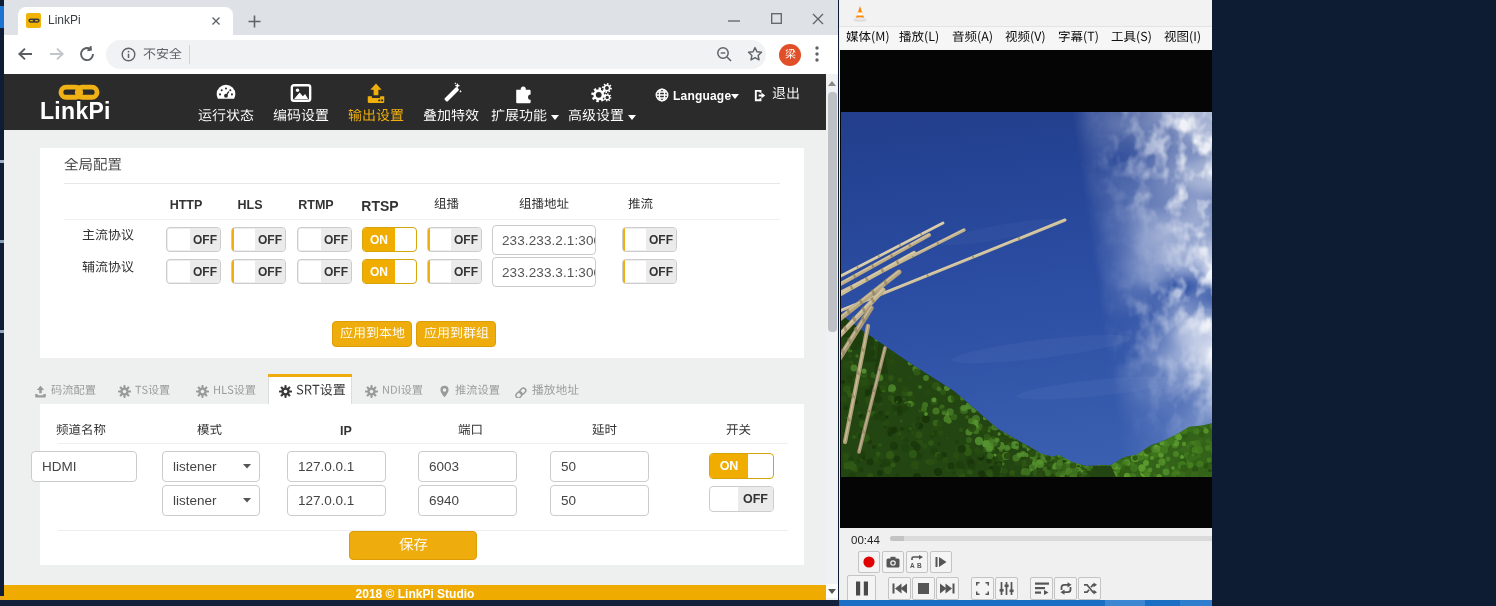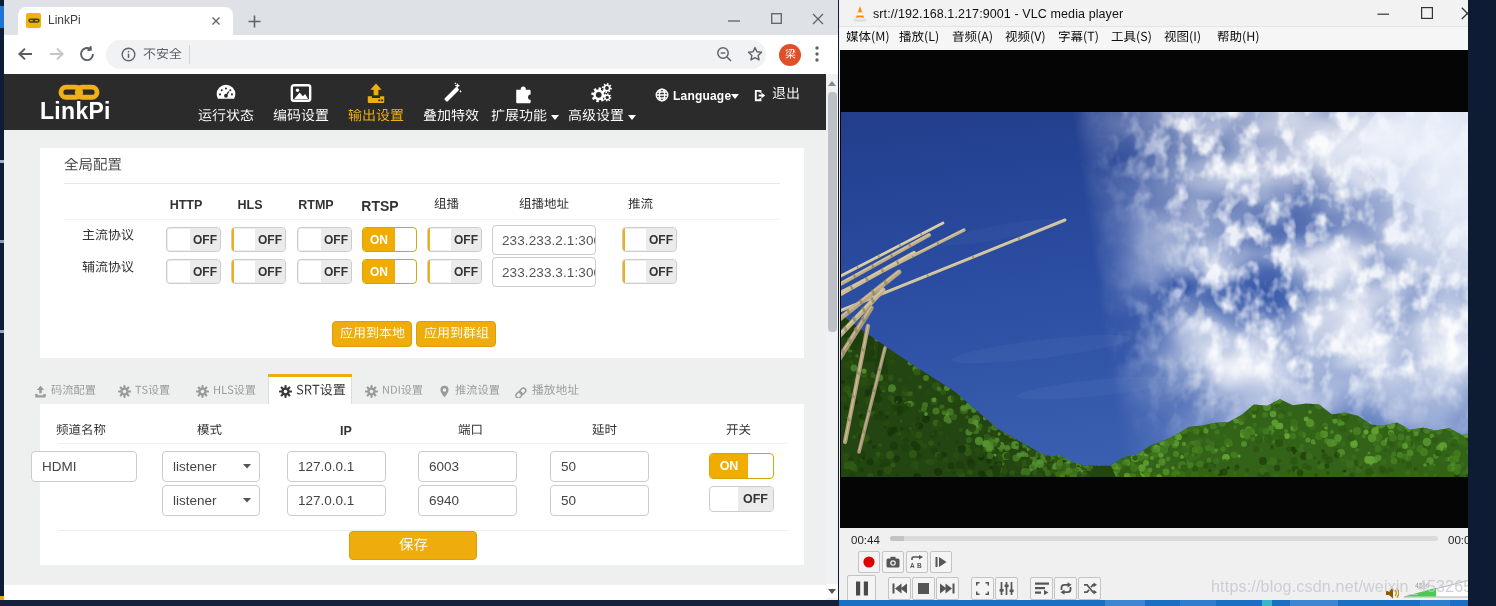--- a/index.html
+++ b/index.html
@@ -1,16 +1,16 @@
 <!DOCTYPE html>
 <html><head><meta charset="utf-8"><style>
 *{margin:0;padding:0;box-sizing:border-box}
 html,body{width:1496px;height:606px;overflow:hidden}
 body{font-family:"Liberation Sans",sans-serif;background:#0d1b33;position:relative}
-#stage{position:absolute;left:0;top:0;width:1468px;height:606px;overflow:hidden}
+#stage{position:absolute;left:0;top:0;width:1212px;height:606px;overflow:hidden}
 svg{display:block}
 </style></head><body>
 <div id="stage">
     <div style="position:absolute;left:0px;top:0px;width:4px;height:606px;background:#0e1c36;"></div>
     <div style="position:absolute;left:0px;top:6px;width:4px;height:22px;background:#1b74d1;"></div>
     <div style="position:absolute;left:0px;top:160px;width:4px;height:3px;background:#9fb3c8;"></div>
     <div style="position:absolute;left:0px;top:240px;width:4px;height:3px;background:#8aa0b8;"></div>
     <div style="position:absolute;left:0px;top:330px;width:4px;height:3px;background:#93a8be;"></div>
     <div style="position:absolute;left:0px;top:596px;width:4px;height:10px;background:#e9a521;"></div>
     <div style="position:absolute;left:4px;top:0px;width:834px;height:606px;background:#fff;"></div>
@@ -649,20 +649,21 @@
     </div>
     <div style="position:absolute;left:58px;top:530px;width:730px;height:1px;background:#eee;"></div>
     <div style="position:absolute;left:349px;top:531px;width:128px;height:29px;background:#eead0c;border:1px solid #dd9e05;border-radius:4px;display:flex;align-items:center;justify-content:center;">
       <svg width="29.0" height="15.2" viewBox="0 0 29.0 15.2">
         <g fill="#ffffff" transform="translate(0 11.60) scale(0.014500 -0.014500)">
           <use href="#r4fdd" x="0"></use>
           <use href="#r5b58" x="1000"></use>
         </g>
       </svg>
     </div>
+    <div style="position:absolute;left:4px;top:585px;width:822px;height:18px;background:#efab00;display:flex;align-items:center;justify-content:center;font-size:12px;font-weight:bold;color:#fff;">2018 © LinkPi Studio</div>
     <div style="position:absolute;left:4px;top:603px;width:834px;height:3px;background:#16223d;"></div>
     <div style="position:absolute;left:826px;top:74px;width:12px;height:532px;background:#f0f1f2;"></div>
     <div style="position:absolute;left:826px;top:76px;width:12px;height:14px;display:flex;align-items:center;justify-content:center;">
       <svg width="8" height="5" viewBox="0 0 8 5">
         <path d="M0 5 h8 L4 0Z" fill="#888"></path>
       </svg>
     </div>
     <div style="position:absolute;left:827.5px;top:92px;width:9px;height:240px;background:#bdc1c6;border-radius:4px;"></div>
     <div style="position:absolute;left:826px;top:584px;width:12px;height:14px;background:#fdfdfd;display:flex;align-items:center;justify-content:center;">
       <svg width="8" height="5" viewBox="0 0 8 5">
@@ -673,21 +674,20 @@
     <div style="position:absolute;left:839px;top:0px;width:657px;height:27px;background:#f2f2f2;border-bottom:1px solid #e3e3e3;"></div>
     <div style="position:absolute;left:852px;top:5px;width:16px;height:17px;">
       <svg width="16" height="17" viewBox="0 0 16 17">
         <path d="M8 1 L10.6 9 H5.4Z" fill="#ff8800"></path>
 <path d="M5.9 7.5 h4.2 l0.9 3 h-6Z" fill="#fff"></path>
 <path d="M4.6 10.5 h6.8 l0.9 3.2 H3.7Z" fill="#ff8800"></path>
 <ellipse cx="8" cy="14.4" rx="6.4" ry="1.8" fill="#b9b9b9"></ellipse>
 <ellipse cx="8" cy="14" rx="6.4" ry="1.8" fill="#e8e8e8"></ellipse>
       </svg>
     </div>
-    <div style="position:absolute;left:873px;top:7px;width:400px;height:15px;font-size:12.5px;color:#111;letter-spacing:0.1px;">srt://192.168.1.217:9001 - VLC media player</div>
     <div style="position:absolute;left:1377px;top:8px;width:13px;height:12px;">
       <svg width="13" height="12" viewBox="0 0 13 12">
         <path d="M0.5 6.2 H12" stroke="#333" stroke-width="1.2"></path>
       </svg>
     </div>
     <div style="position:absolute;left:1421px;top:7px;width:12px;height:12px;">
       <svg width="12" height="12" viewBox="0 0 12 12">
         <rect x="0.6" y="0.6" width="10.8" height="10.8" fill="none" stroke="#333" stroke-width="1.2"></rect>
       </svg>
     </div>

